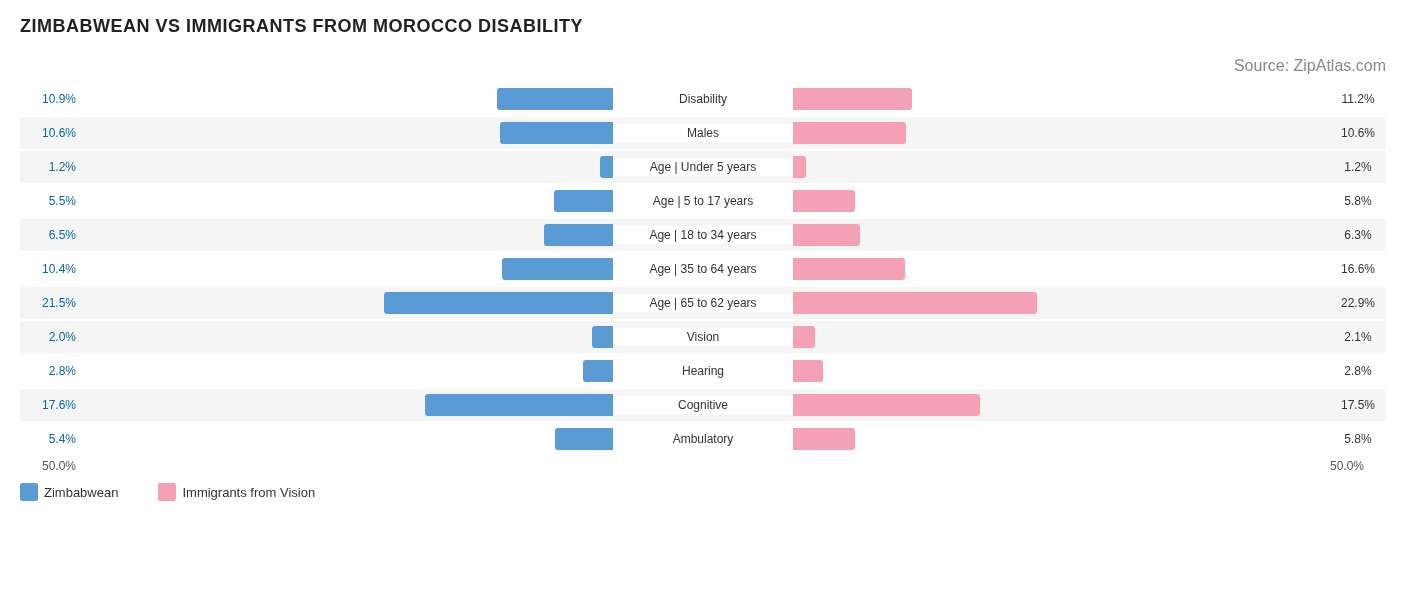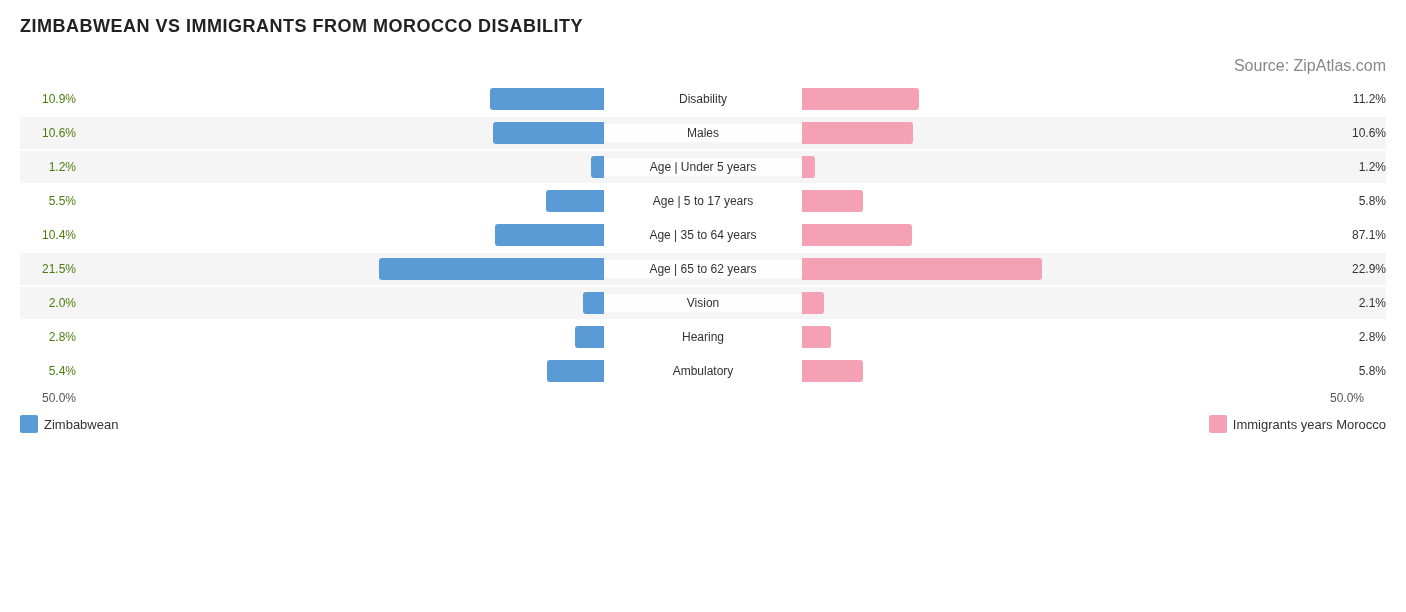--- a/index.html
+++ b/index.html
@@ -40,38 +40,38 @@
     .bar-row-inner {
       display: flex;
       align-items: center;
       width: 100%;
       height: 26px;
     }
     .left-val {
       width: 60px;
       text-align: right;
       font-size: 12px;
-      color: #4d7c0f;
+      color: #0369a1;
       padding-right: 4px;
       flex-shrink: 0;
     }
     .left-bar-container {
       flex: 1;
       display: flex;
       justify-content: flex-end;
       align-items: center;
       height: 22px;
     }
     .left-bar {
       background: #5b9bd5;
       height: 22px;
       border-radius: 3px 0 0 3px;
     }
     .center-label {
-      width: 198px;
+      width: 180px;
       text-align: center;
       font-size: 12px;
       color: #333;
       flex-shrink: 0;
       z-index: 2;
       background: rgba(255,255,255,0.85);
       padding: 2px 4px;
       border-radius: 2px;
     }
     .right-bar-container {
@@ -81,33 +81,33 @@
       align-items: center;
       height: 22px;
     }
     .right-bar {
       background: #f4a0b5;
       height: 22px;
       border-radius: 0 3px 3px 0;
     }
     .right-val {
       width: 60px;
-      text-align: right;
+      text-align: center;
       font-size: 12px;
       color: #333;
       padding-left: 4px;
       flex-shrink: 0;
     }
     .alt-row {
       background: #f5f5f5;
     }
     .legend {
       display: flex;
-      justify-content: space-between;
-      gap: 28px;
+      justify-content: flex-start;
+      gap: 40px;
       margin-top: 10px;
       font-size: 13px;
       color: #333;
       align-items: center;
     }
     .legend-item {
       display: flex;
       align-items: center;
       gap: 6px;
     }
@@ -195,31 +195,44 @@
       <div class="left-bar-container">
         <div class="left-bar" style="width:11%;"></div>
       </div>
       <div class="center-label">Age | 5 to 17 years</div>
       <div class="right-bar-container">
         <div class="right-bar" style="width:11.6%;"></div>
       </div>
       <div class="right-val">5.8%</div>
     </div>
   </div>
+    <div class="bar-row alt-row">
+    <div class="bar-row-inner">
+      <div class="left-val">6.5%</div>
+      <div class="left-bar-container">
+        <div class="left-bar" style="width:13%;"></div>
+      </div>
+      <div class="center-label">Age | 18 to 34 years</div>
+      <div class="right-bar-container">
+        <div class="right-bar" style="width:12.6%;"></div>
+      </div>
+      <div class="right-val">6.3%</div>
+    </div>
+  </div>
     <div class="bar-row">
     <div class="bar-row-inner">
       <div class="left-val">10.4%</div>
       <div class="left-bar-container">
         <div class="left-bar" style="width:20.8%;"></div>
       </div>
       <div class="center-label">Age | 35 to 64 years</div>
       <div class="right-bar-container">
         <div class="right-bar" style="width:21%;"></div>
       </div>
-      <div class="right-val">87.1%</div>
+      <div class="right-val">16.6%</div>
     </div>
   </div>
     <div class="bar-row alt-row">
     <div class="bar-row-inner">
       <div class="left-val">21.5%</div>
       <div class="left-bar-container">
         <div class="left-bar" style="width:43%;"></div>
       </div>
       <div class="center-label">Age | 65 to 62 years</div>
       <div class="right-bar-container">
@@ -245,20 +258,33 @@
     <div class="bar-row-inner">
       <div class="left-val">2.8%</div>
       <div class="left-bar-container">
         <div class="left-bar" style="width:5.6%;"></div>
       </div>
       <div class="center-label">Hearing</div>
       <div class="right-bar-container">
         <div class="right-bar" style="width:5.6%;"></div>
       </div>
       <div class="right-val">2.8%</div>
+    </div>
+  </div>
+    <div class="bar-row alt-row">
+    <div class="bar-row-inner">
+      <div class="left-val">17.6%</div>
+      <div class="left-bar-container">
+        <div class="left-bar" style="width:35.2%;"></div>
+      </div>
+      <div class="center-label">Cognitive</div>
+      <div class="right-bar-container">
+        <div class="right-bar" style="width:35%;"></div>
+      </div>
+      <div class="right-val">17.5%</div>
     </div>
   </div>
     <div class="bar-row">
     <div class="bar-row-inner">
       <div class="left-val">5.4%</div>
       <div class="left-bar-container">
         <div class="left-bar" style="width:10.8%;"></div>
       </div>
       <div class="center-label">Ambulatory</div>
       <div class="right-bar-container">
@@ -275,15 +301,15 @@
   <div class="axis-right">50.0%</div>
 </div>
 
 <div class="legend">
   <div class="legend-item">
     <div class="legend-box" style="background:#5b9bd5;"></div>
     <span>Zimbabwean</span>
   </div>
   <div class="legend-item">
     <div class="legend-box" style="background:#f4a0b5;"></div>
-    <span>Immigrants years Morocco</span>
+    <span>Immigrants from Vision</span>
   </div>
 </div>
 
 </body></html>

